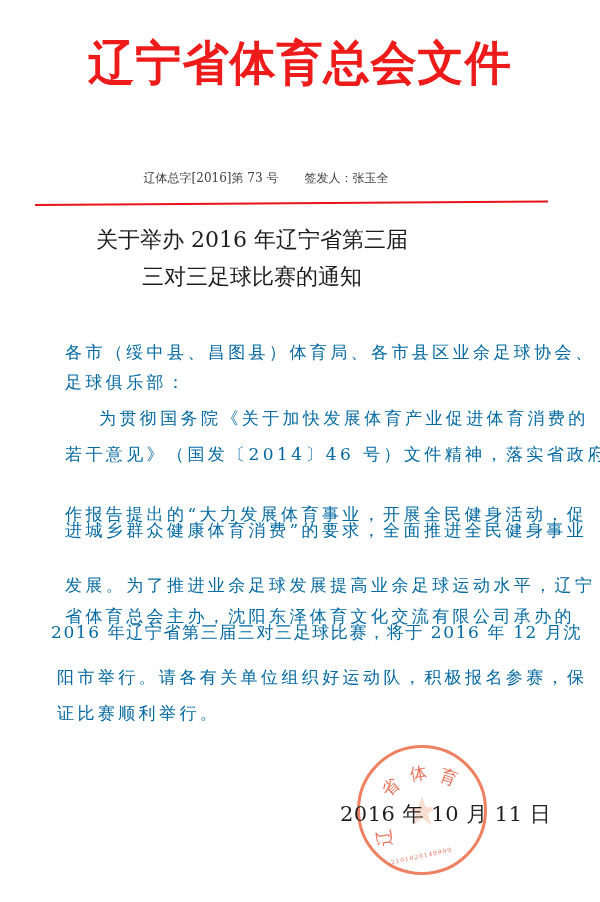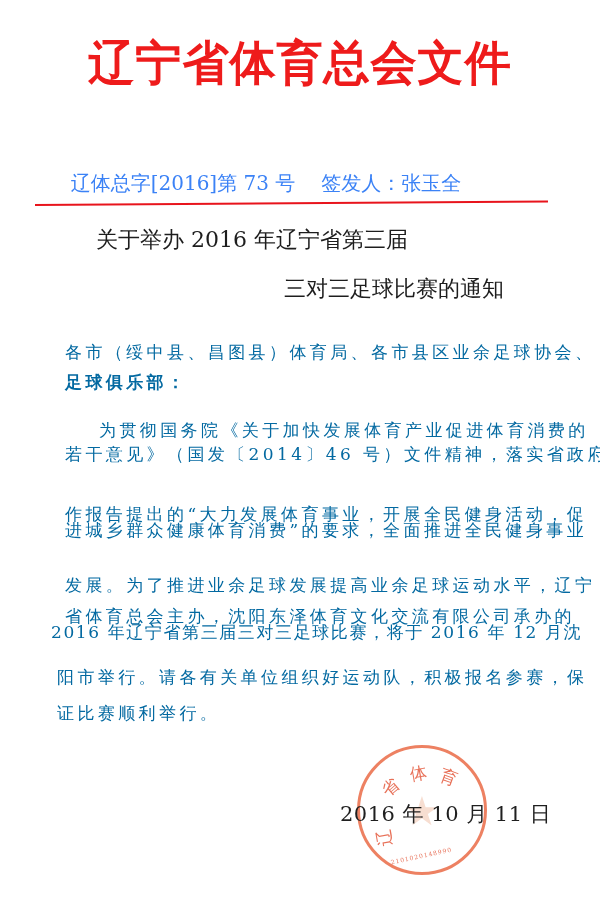--- a/index.html
+++ b/index.html
@@ -10,21 +10,21 @@
   }
   .abs { position: absolute; white-space: nowrap; }
   .header-title {
     left: 0; width: 600px; top: 32px; text-align: center;
     font-family: "DejaVu Sans", "Liberation Sans", sans-serif;
     font-weight: bold; font-size: 47px; letter-spacing: 1px; color: #ee1b1b;
     transform: scaleX(0.98);
   }
   .doc-number {
     left: 0; width: 532px; top: 170px; text-align: center;
-    font-size: 20px; color: #3b82f6;
+    font-size: 12px; color: #404040;
   }
   .doc-number .gap { display: inline-block; width: 26px; }
   .red-rule {
     left: 35px; top: 204px; width: 513px; height: 2px; background: #e8141c;
     transform: rotate(-0.4deg); transform-origin: left center;
   }
   .notice-title {
     left: 0; width: 504px; text-align: center; font-size: 22px; color: #1d1d1d;
   }
   .body-line {
@@ -53,26 +53,26 @@
 
 <div class="abs header-title">辽宁省体育总会文件</div>
 
 <div class="abs doc-number">
   <span>辽体总字[2016]第 73 号</span><span class="gap"></span><span>签发人：</span><span>张玉全</span>
 </div>
 
 <div class="abs red-rule"></div>
 
 <div class="abs notice-title" style="top:225px;">关于举办 2016 年辽宁省第三届</div>
-<div class="abs notice-title" style="top:274px;text-align:right;">三对三足球比赛的通知</div>
+<div class="abs notice-title" style="top:262px;">三对三足球比赛的通知</div>
 
 <div>
   <div class="abs body-line" style="left:65px; top:342px;">各市（绥中县、昌图县）体育局、各市县区业余足球协会、</div>
-  <div class="abs body-line" style="left:65px; top:372px;font-weight:bold;">足球俱乐部：</div>
-  <div class="abs body-line" style="left:99px; top:420px;">为贯彻国务院《关于加快发展体育产业促进体育消费的</div>
+  <div class="abs body-line" style="left:65px; top:372px;">足球俱乐部：</div>
+  <div class="abs body-line" style="left:99px; top:408px;">为贯彻国务院《关于加快发展体育产业促进体育消费的</div>
   <div class="abs body-line" style="left:65px; top:444px;">若干意见》（国发〔2014〕46 号）文件精神，落实省政府工</div>
   <div class="abs body-line" style="left:65px; top:504px;text-align:center;">作报告提出的“大力发展体育事业，开展全民健身活动，促</div>
   <div class="abs body-line" style="left:65px; top:520px;">进城乡群众健康体育消费”的要求，全面推进全民健身事业</div>
   <div class="abs body-line" style="left:65px; top:551px;margin-top:24px;">发展。为了推进业余足球发展提高业余足球运动水平，辽宁</div>
   <div class="abs body-line" style="left:65px; top:586px;margin-top:20px;">省体育总会主办，沈阳东泽体育文化交流有限公司承办的</div>
   <div class="abs body-line" style="left:51px; top:622px; letter-spacing:1.6px;">2016 年辽宁省第三届三对三足球比赛，将于 2016 年 12 月沈</div>
   <div class="abs body-line" style="left:57px; top:667px;">阳市举行。请各有关单位组织好运动队，积极报名参赛，保</div>
   <div class="abs body-line" style="left:57px; top:703px;">证比赛顺利举行。</div>
 </div>
 

